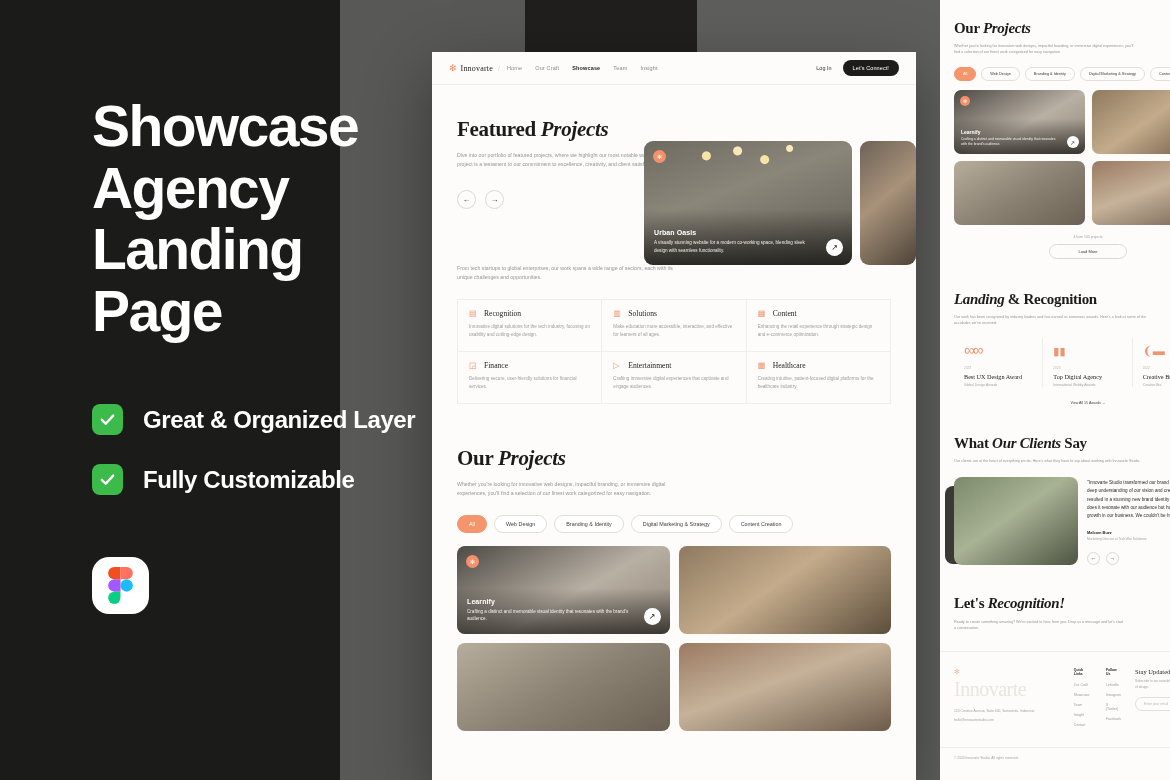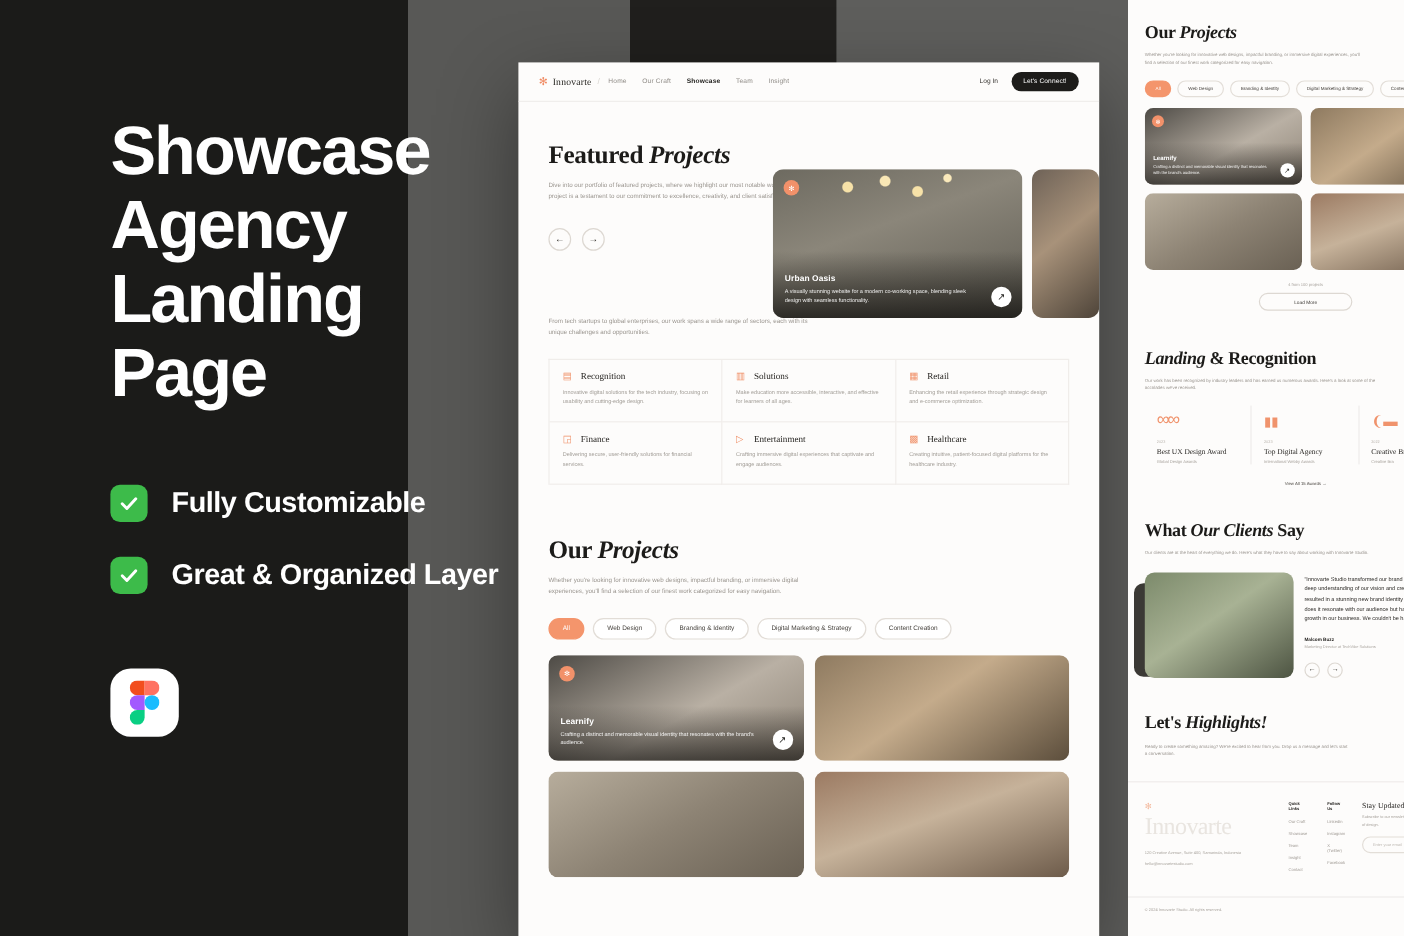--- a/index.html
+++ b/index.html
@@ -204,29 +204,29 @@
 Agency
 Landing Page</h1>
 
   <div id="feature-list">
     <div class="feature-row">
       <span class="check-box">
         <svg viewBox="0 0 24 24" fill="none" stroke="#fff" stroke-width="3.4" stroke-linecap="round" stroke-linejoin="round">
             <polyline points="4,12.5 9.5,18 20,6.5"></polyline>
           </svg>
       </span>
-      <span class="feature-label">Fully Customizable</span>
+      <span class="feature-label">Great &amp; Organized Layer</span>
     </div>
     <div class="feature-row">
       <span class="check-box">
         <svg viewBox="0 0 24 24" fill="none" stroke="#fff" stroke-width="3.4" stroke-linecap="round" stroke-linejoin="round">
             <polyline points="4,12.5 9.5,18 20,6.5"></polyline>
           </svg>
       </span>
-      <span class="feature-label">Great &amp; Organized Layer</span>
+      <span class="feature-label">Fully Customizable</span>
     </div>
   </div>
 
   <div id="figma-badge">
     <svg viewBox="0 0 38 57">
       <path fill="#f24e1e" d="M9.5 0h9.5v19H9.5A9.5 9.5 0 0 1 9.5 0z"></path>
       <path fill="#ff7262" d="M19 0h9.5a9.5 9.5 0 0 1 0 19H19V0z"></path>
       <path fill="#a259ff" d="M9.5 19H19v19H9.5a9.5 9.5 0 0 1 0-19z"></path>
       <circle fill="#1abcfe" cx="28.5" cy="28.5" r="9.5"></circle>
       <path fill="#0acf83" d="M9.5 38H19v9.5A9.5 9.5 0 1 1 9.5 38z"></path>
@@ -293,21 +293,21 @@
       <div class="ind-cell">
         <div class="ind-head">
             <span class="ind-ico">▥</span>
             <span class="ind-name">Solutions</span>
           </div>
         <div class="ind-desc">Make education more accessible, interactive, and effective for learners of all ages.</div>
       </div>
       <div class="ind-cell">
         <div class="ind-head">
             <span class="ind-ico">▦</span>
-            <span class="ind-name">Retail</span>
+            <span class="ind-name">Content</span>
           </div>
         <div class="ind-desc">Enhancing the retail experience through strategic design and e-commerce optimization.</div>
       </div>
       <div class="ind-cell">
         <div class="ind-head">
             <span class="ind-ico">◲</span>
             <span class="ind-name">Finance</span>
           </div>
         <div class="ind-desc">Delivering secure, user-friendly solutions for financial services.</div>
       </div>
@@ -444,21 +444,21 @@
         <div class="test-role">Marketing Director at TechVibe Solutions</div>
         <div class="test-arrows">
           <span class="t-arrow">←</span>
           <span class="t-arrow">→</span>
         </div>
       </div>
     </div>
   </section>
 
   <section class="rsec" id="r-cta">
-    <h2 class="mk-h1 r-h1"><span>Let's </span><i>Highlights!</i></h2>
+    <h2 class="mk-h1 r-h1"><span>Let's </span><i>Recognition!</i></h2>
     <p class="mk-sub cta-sub">Ready to create something amazing? We're excited to hear from you. Drop us a message and let's start a conversation.</p>
   </section>
 
   <footer id="r-footer">
     <div class="foot-brand">
       <div class="foot-mark">✻</div>
       <div class="foot-logo">Innovarte</div>
       <div class="foot-addr">120 Creative Avenue, Suite 400, Samarinda, Indonesia</div>
       <div class="foot-addr" style="margin-top:3px">hello@innovartestudio.com</div>
     </div>

